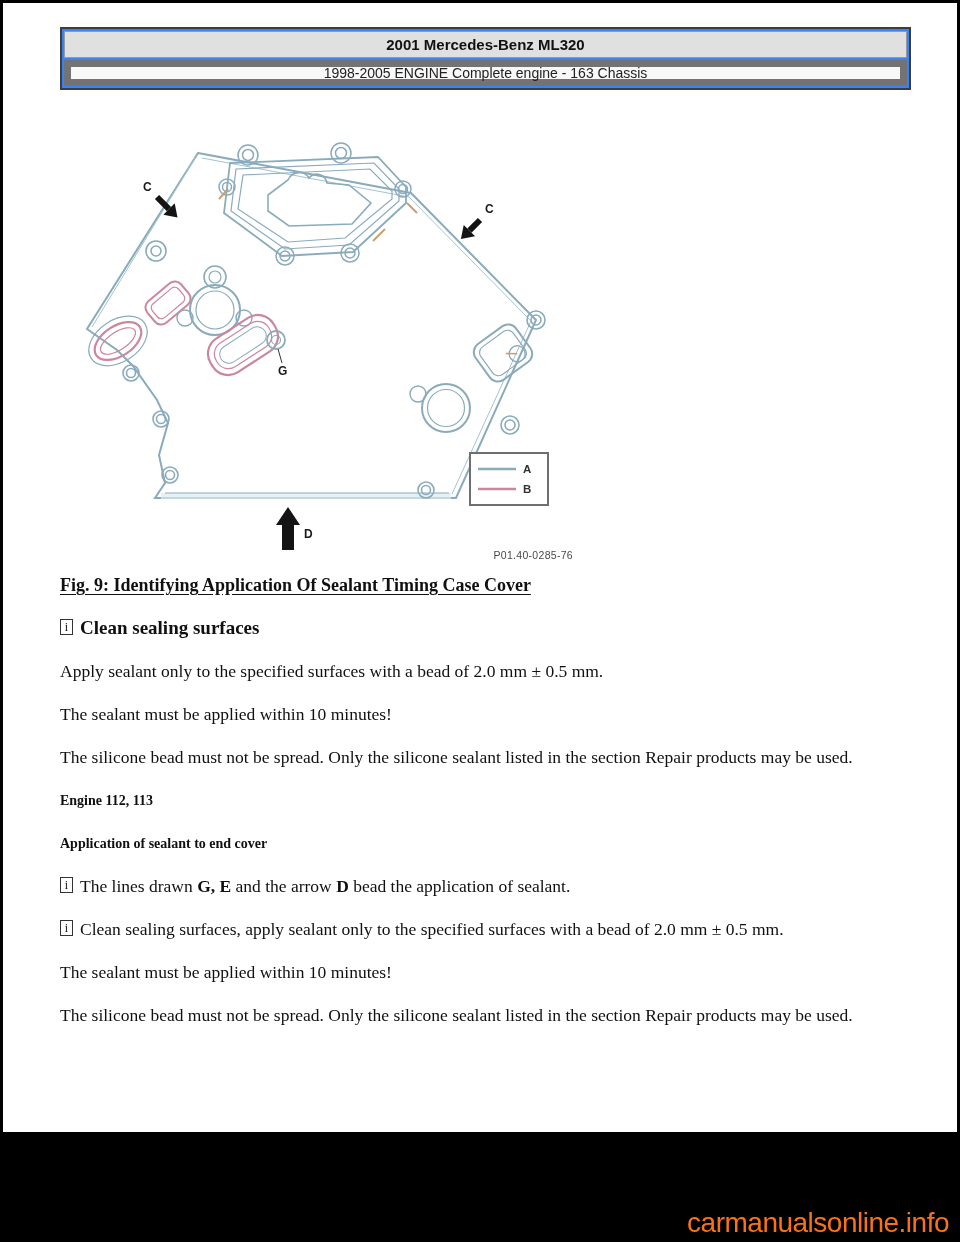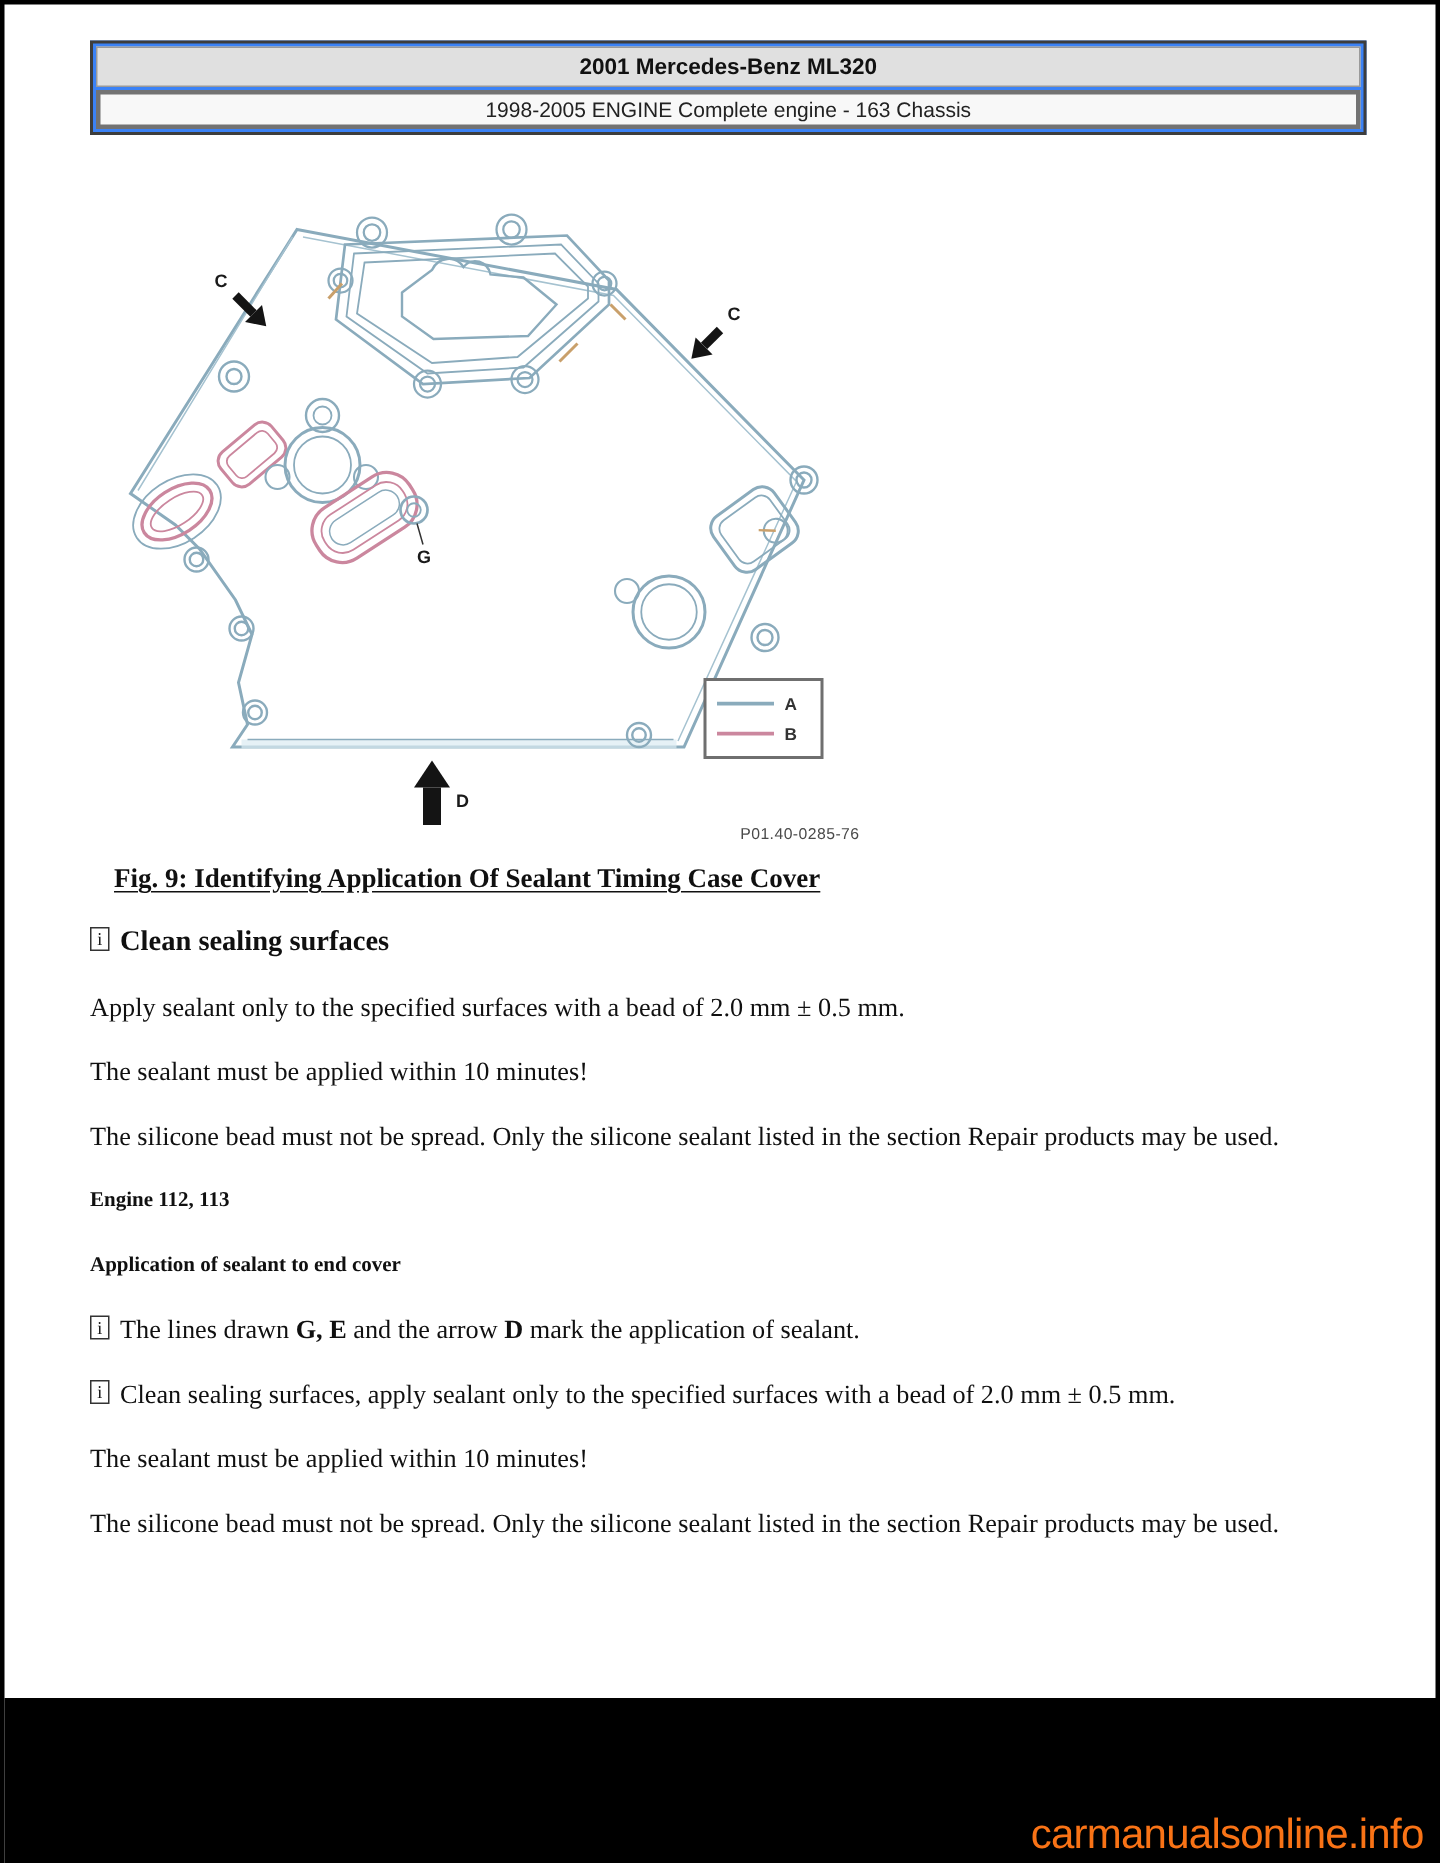--- a/index.html
+++ b/index.html
@@ -17,42 +17,42 @@
     position:absolute; left:57px; top:24px; width:851px;
     border:2px solid #3d3d3d; background:#3b82f6; padding:2px;
   }
   .header-row1 {
     background:#e0e0e0; border:1px solid #9a9a9a; height:27px;
     display:flex; align-items:center; justify-content:center;
     font-family:"Liberation Sans", sans-serif; font-weight:bold; font-size:15px; color:#111;
     margin-bottom:2px;
   }
   .header-row2 {
-    background:#f8f8f8; border:3px solid #737373; height:26px;
+    background:#f8f8f8; border:7px solid #737373; height:26px;
     display:flex; align-items:center; justify-content:center;
     font-family:"Liberation Sans", sans-serif; font-size:14px; color:#222;
   }
 
   
   .figure-wrap { position:absolute; left:70px; top:120px; width:500px; height:455px; }
   .figure-wrap svg { width:100%; height:100%; }
   .ln-blue  { stroke:#8aabbc; fill:none; }
   .ln-blue2 { stroke:#a5c2d0; fill:none; }
   .ln-pink  { stroke:#cb879e; fill:none; }
   .ln-tan   { stroke:#c9a06b; fill:none; }
   .blk      { fill:#141414; }
   .diagram-letter { font-family:"Liberation Sans", sans-serif; font-weight:bold; font-size:12px; fill:#1a1a1a; }
   .part-code { font-family:"Liberation Sans", sans-serif; font-size:10.5px; fill:#4a4a4a; letter-spacing:.3px; }
   .legend-label { font-family:"Liberation Sans", sans-serif; font-weight:bold; font-size:11.5px; fill:#333; }
 
   
   .content { position:absolute; left:57px; top:572px; width:848px; color:#101010; }
   .caption {
     font-size:18px; font-weight:bold; text-decoration:underline;
-    text-underline-offset:3px; margin-bottom:21px;margin-left:16px;
+    text-underline-offset:3px; margin-bottom:21px;
   }
   .note-heading { font-size:19px; font-weight:bold; margin-bottom:21px; }
   .para { font-size:17.5px; line-height:23px; margin-bottom:20px;margin-top:16px; }
   .notes-caps { font-size:14.5px; font-weight:bold; line-height:20px; margin-bottom:22px; }
   .bold-line { font-size:14px; font-weight:bold; line-height:23px; margin-bottom:20px; }
   .info-icon {
     display:inline-block; width:13px; height:16px; border:1px solid #333;
     font-family:"Liberation Serif", serif; font-weight:normal; font-size:12px; line-height:15px;
     text-align:center; vertical-align:3px; margin-right:7px; color:#111;
   }
@@ -223,21 +223,21 @@
     <p class="para">The sealant must be applied within 10 minutes!</p>
 
     <p class="para">The silicone bead must not be spread. Only the silicone sealant listed in the section Repair products may be used.</p>
 
 
     <p class="bold-line">Engine 112, 113</p>
 
     <p class="bold-line">Application of sealant to end cover</p>
 
     <p class="para">
-      <span class="info-icon">i</span><span><span>The lines drawn </span><b>G, E</b><span> and the arrow </span><b>D</b><span> mark the application of sealant.</span></span>
+      <span class="info-icon">i</span><span><span>The lines drawn </span><b>G, E</b><span> and the arrow </span><b>D</b><span> bead the application of sealant.</span></span>
     </p>
 
     <p class="para">
       <span class="info-icon">i</span><span>Clean sealing surfaces, apply sealant only to the specified surfaces with a bead of 2.0 mm ± 0.5 mm.</span>
     </p>
 
     <p class="para">The sealant must be applied within 10 minutes!</p>
 
     <p class="para">The silicone bead must not be spread. Only the silicone sealant listed in the section Repair products may be used.</p>
 

